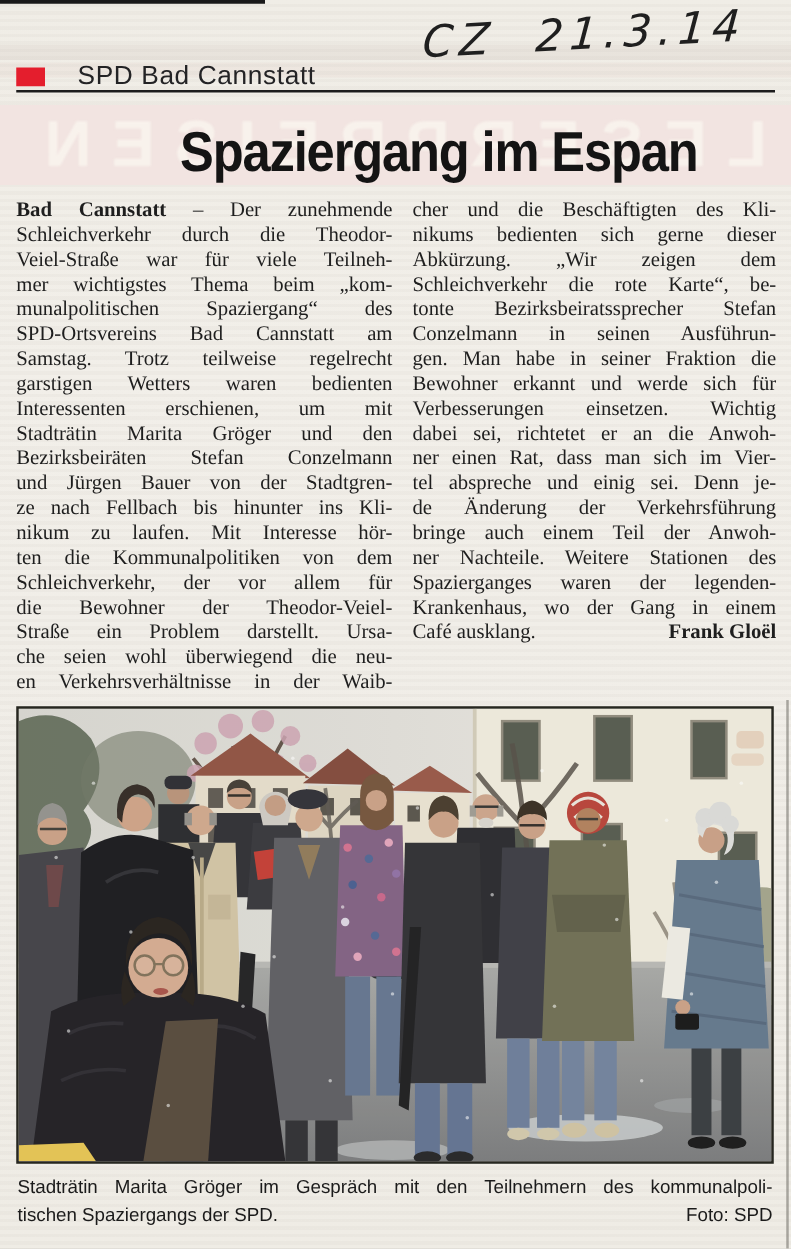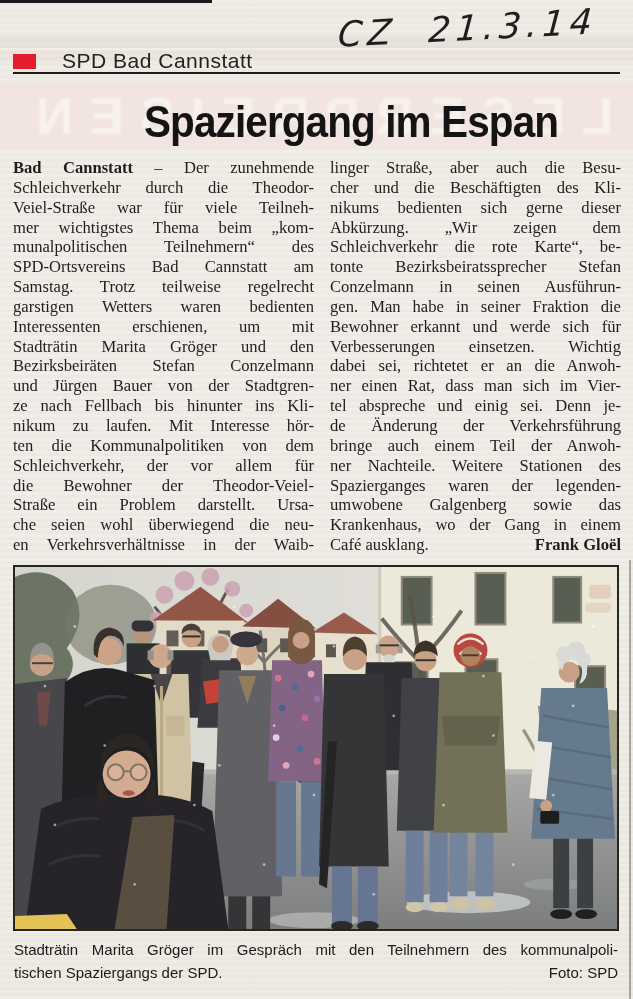--- a/index.html
+++ b/index.html
@@ -78,58 +78,56 @@
   <div class="article">
     <div class="col col1">
       <div class="line lead">
         <b>Bad Cannstatt</b>
         <span>– Der zunehmende</span>
       </div>
       <div>
           <div class="line">Schleichverkehr durch die Theodor-</div>
           <div class="line">Veiel-Straße war für viele Teilneh-</div>
           <div class="line">mer wichtigstes Thema beim „kom-</div>
-          <div class="line">munalpolitischen Teilnehmern“ des</div>
+          <div class="line">munalpolitischen Spaziergang“ des</div>
           <div class="line">SPD-Ortsvereins Bad Cannstatt am</div>
           <div class="line">Samstag. Trotz teilweise regelrecht</div>
           <div class="line">garstigen Wetters waren bedienten</div>
           <div class="line">Interessenten erschienen, um mit</div>
           <div class="line">Stadträtin Marita Gröger und den</div>
           <div class="line">Bezirksbeiräten Stefan Conzelmann</div>
           <div class="line">und Jürgen Bauer von der Stadtgren-</div>
           <div class="line">ze nach Fellbach bis hinunter ins Kli-</div>
           <div class="line">nikum zu laufen. Mit Interesse hör-</div>
           <div class="line">ten die Kommunalpolitiken von dem</div>
           <div class="line">Schleichverkehr, der vor allem für</div>
           <div class="line">die Bewohner der Theodor-Veiel-</div>
           <div class="line">Straße ein Problem darstellt. Ursa-</div>
           <div class="line">che seien wohl überwiegend die neu-</div>
           <div class="line">en Verkehrsverhältnisse in der Waib-</div>
         </div>
     </div>
     <div class="col col2">
       <div>
-          <div class="line">linger Straße, aber auch die Besu-</div>
           <div class="line">cher und die Beschäftigten des Kli-</div>
           <div class="line">nikums bedienten sich gerne dieser</div>
           <div class="line">Abkürzung. „Wir zeigen dem</div>
           <div class="line">Schleichverkehr die rote Karte“, be-</div>
           <div class="line">tonte Bezirksbeiratssprecher Stefan</div>
           <div class="line">Conzelmann in seinen Ausführun-</div>
           <div class="line">gen. Man habe in seiner Fraktion die</div>
           <div class="line">Bewohner erkannt und werde sich für</div>
           <div class="line">Verbesserungen einsetzen. Wichtig</div>
           <div class="line">dabei sei, richtetet er an die Anwoh-</div>
           <div class="line">ner einen Rat, dass man sich im Vier-</div>
           <div class="line">tel abspreche und einig sei. Denn je-</div>
           <div class="line">de Änderung der Verkehrsführung</div>
           <div class="line">bringe auch einem Teil der Anwoh-</div>
           <div class="line">ner Nachteile. Weitere Stationen des</div>
           <div class="line">Spazierganges waren der legenden-</div>
-          <div class="line">umwobene Galgenberg sowie das</div>
           <div class="line">Krankenhaus, wo der Gang in einem</div>
         </div>
       <div class="lastline">
         <span>Café ausklang.</span>
         <span style="font-weight:700">Frank Gloël</span>
       </div>
     </div>
   </div>
 
   <div class="photo">

